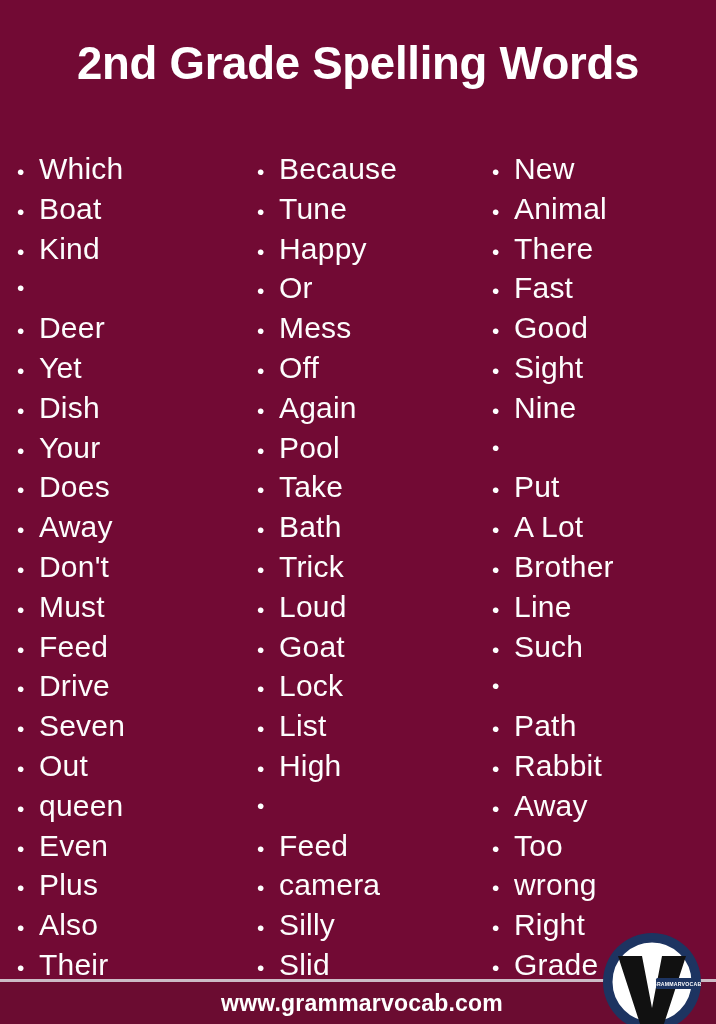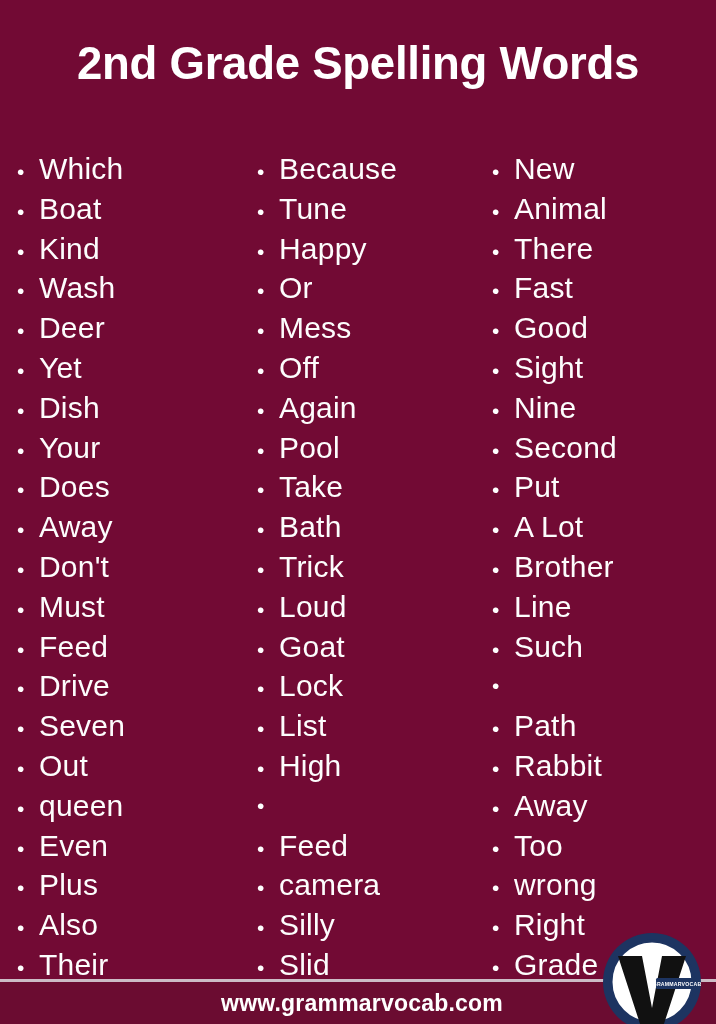--- a/index.html
+++ b/index.html
@@ -149,21 +149,20 @@
         <div class="word-item">
           <span class="bullet-dot">•</span>
           <span class="word-text">Boat</span>
         </div>
         <div class="word-item">
           <span class="bullet-dot">•</span>
           <span class="word-text">Kind</span>
         </div>
         <div class="word-item">
           <span class="bullet-dot">•</span>
-          <span class="word-text">Wash</span>
         </div>
         <div class="word-item">
           <span class="bullet-dot">•</span>
           <span class="word-text">Deer</span>
         </div>
         <div class="word-item">
           <span class="bullet-dot">•</span>
           <span class="word-text">Yet</span>
         </div>
         <div class="word-item">
@@ -336,21 +335,20 @@
         <div class="word-item">
           <span class="bullet-dot">•</span>
           <span class="word-text">Sight</span>
         </div>
         <div class="word-item">
           <span class="bullet-dot">•</span>
           <span class="word-text">Nine</span>
         </div>
         <div class="word-item">
           <span class="bullet-dot">•</span>
-          <span class="word-text">Second</span>
         </div>
         <div class="word-item">
           <span class="bullet-dot">•</span>
           <span class="word-text">Put</span>
         </div>
         <div class="word-item">
           <span class="bullet-dot">•</span>
           <span class="word-text">A Lot</span>
         </div>
         <div class="word-item">

